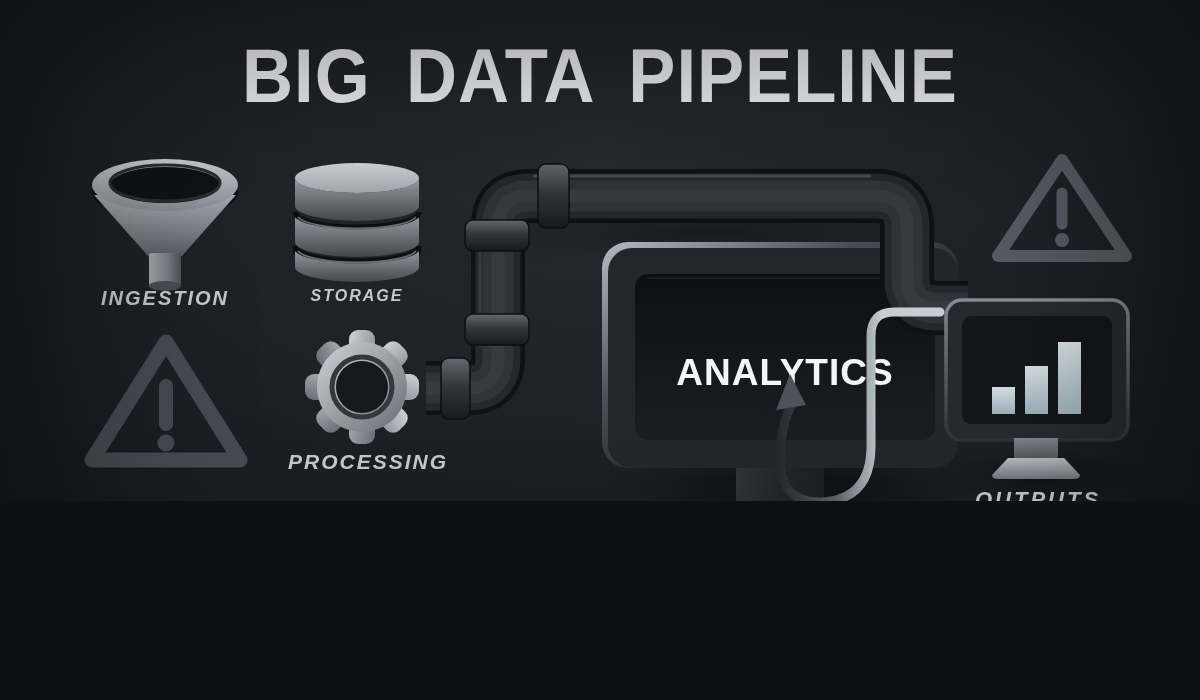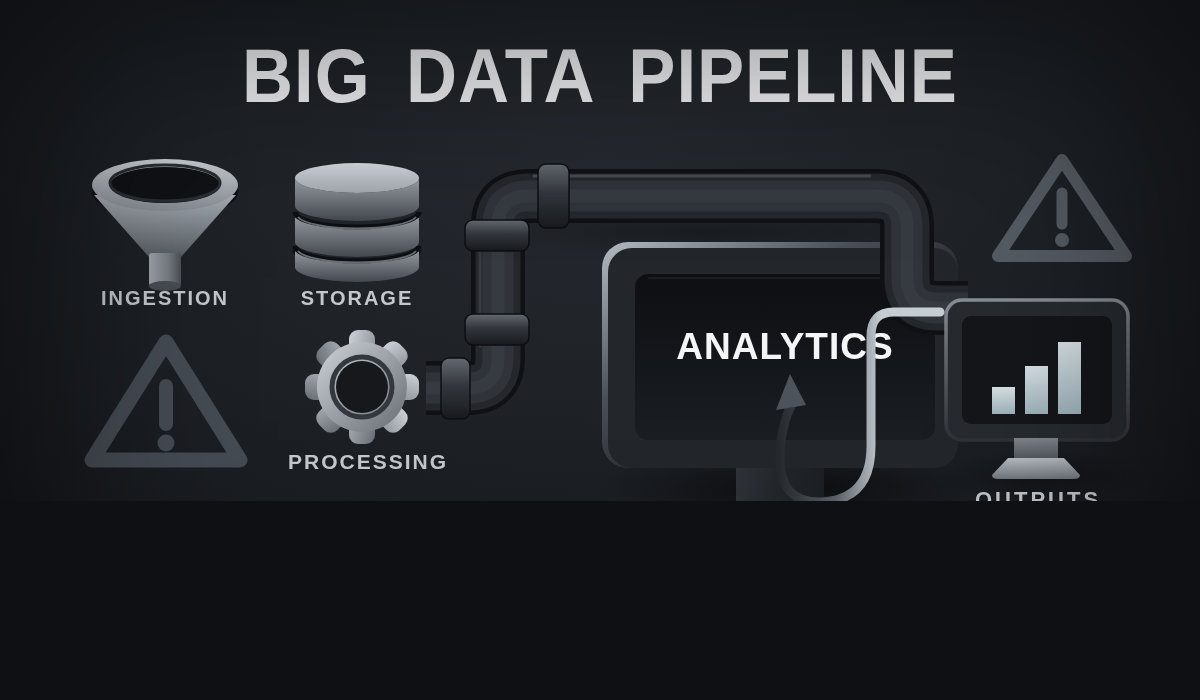--- a/index.html
+++ b/index.html
@@ -6,26 +6,26 @@
   #stage{position:relative;width:1200px;height:501px;overflow:hidden;
     background:radial-gradient(ellipse 900px 520px at 50% 32%, #262a30 0%, #1e2227 48%, #16181c 100%);
     font-family:"Liberation Sans", sans-serif;}
   .abs{position:absolute;}
   .noevt{pointer-events:none;}
   
   #title{left:0;right:0;top:36px;height:80px;line-height:80px;text-align:center;
     font-size:76px;font-weight:bold;color:#f2f3f5;letter-spacing:1px;word-spacing:16px;
     transform:scaleX(.93);z-index:9;}
   
-  .stage-label{color:#c3c8cd;font-weight:bold;text-align:center;z-index:9;}
+  .stage-label{color:#c3c8cd;font-weight:bold;text-align:center;z-index:9;font-style:italic;}
   #lbl-ingestion{left:75px;top:287px;width:180px;font-size:20px;letter-spacing:2px;}
-  #lbl-storage{left:287px;top:287px;width:140px;font-size:20px;letter-spacing:2px;}
+  #lbl-storage{left:287px;top:287px;width:140px;font-size:16px;letter-spacing:2px;}
   #lbl-processing{left:272px;top:450px;width:192px;font-size:21px;letter-spacing:2px;}
   #lbl-outputs{left:952px;top:487px;width:172px;font-size:22px;letter-spacing:3px;z-index:9;}
-  #lbl-analytics{left:636px;top:264px;width:298px;height:166px;display:flex;align-items:center;
+  #lbl-analytics{left:636px;top:290px;width:298px;height:166px;display:flex;align-items:center;
     justify-content:center;font-size:37px;font-weight:bold;color:#f4f5f6;letter-spacing:1px;z-index:5;}.z3{z-index:3}.z4{z-index:4}.z5{z-index:5}.z6{z-index:6}.z7{z-index:7}.z8{z-index:8}
   svg.layer{left:0;top:0;width:1200px;height:700px;}
   
   .shadow{background:radial-gradient(closest-side, rgba(0,0,0,.55), rgba(0,0,0,0));z-index:2;}
   #sh-analytics{left:600px;top:448px;width:380px;height:80px;}
   #sh-pipe-bottom{left:110px;top:585px;width:660px;height:70px;opacity:.6;}
   #sh-pipe-top{left:470px;top:206px;width:470px;height:52px;opacity:.5;}
   #sh-outputs{left:935px;top:450px;width:215px;height:52px;opacity:.6;}
   
   .speedline{height:4px;border-radius:2px;background:rgba(255,255,255,.05);z-index:1;}

